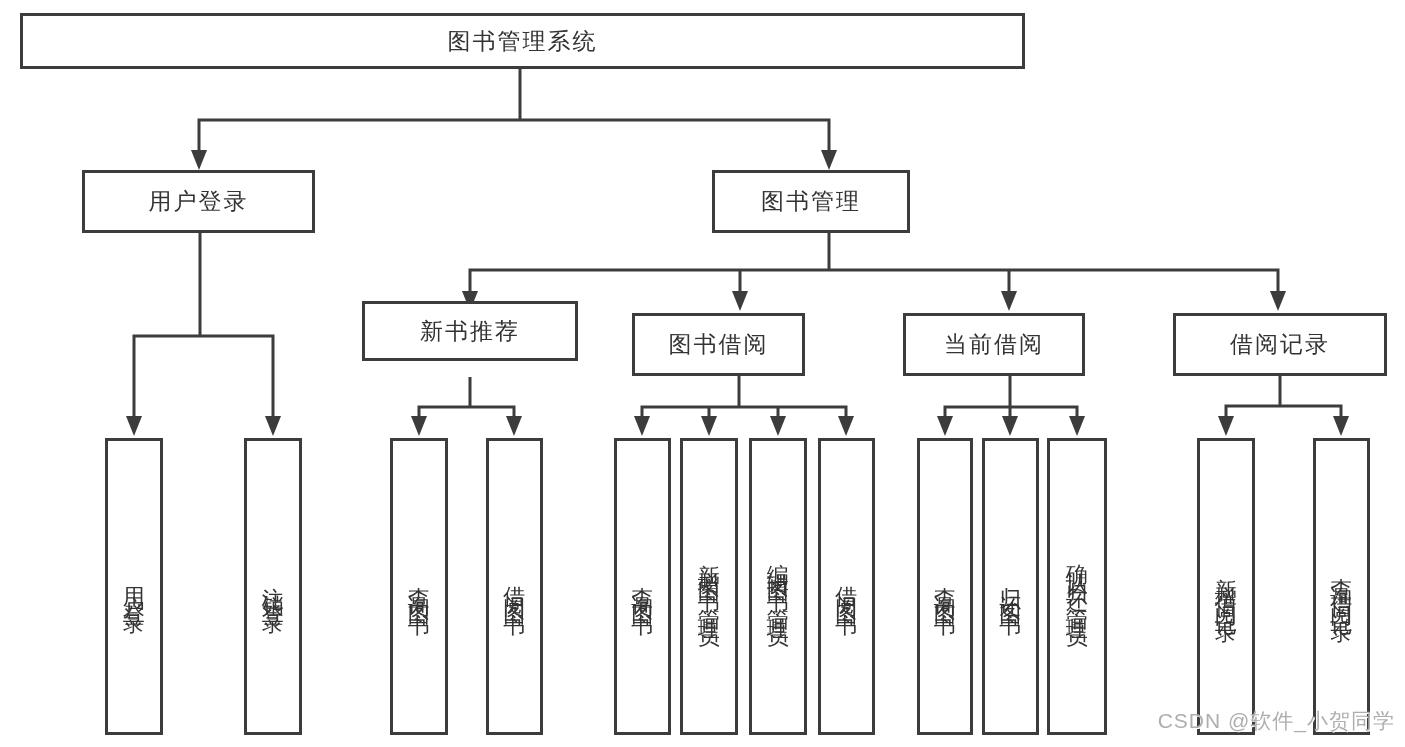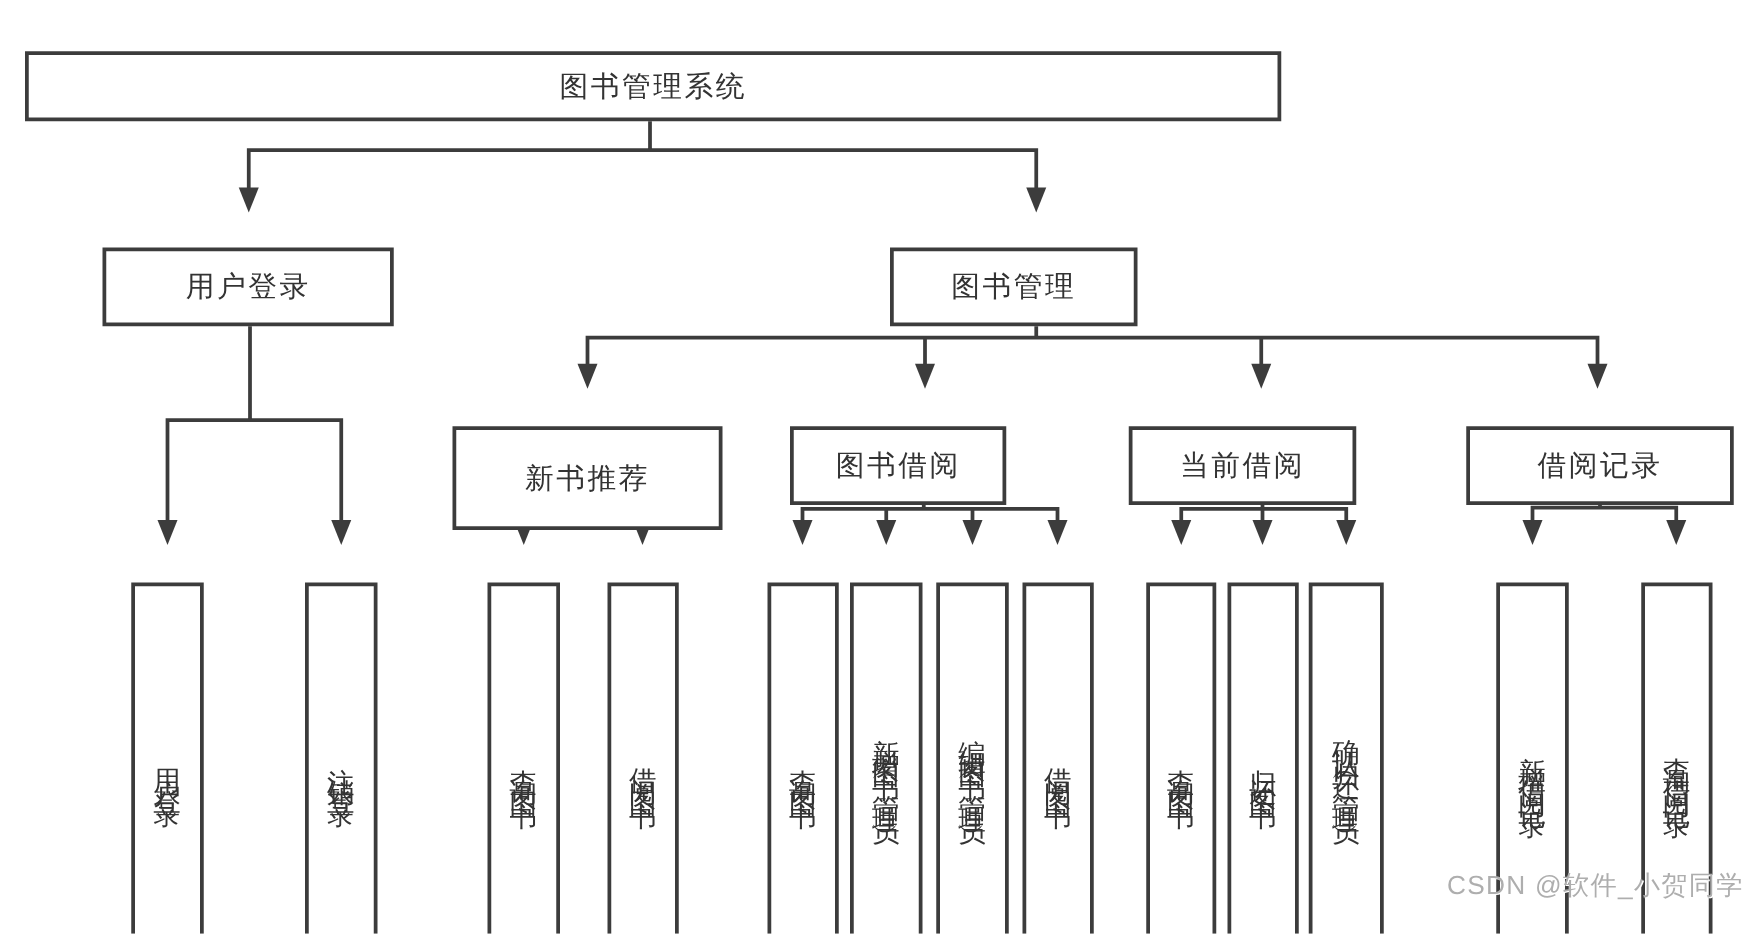--- a/index.html
+++ b/index.html
@@ -10,33 +10,33 @@
     font-family:"Liberation Sans", sans-serif;
     color:#333333;
     overflow:hidden;
   }
   .connectors{position:absolute;left:0;top:0;width:1405px;height:747px;pointer-events:none;}
   .node{
     position:absolute;
     box-sizing:border-box;
     border:3px solid #3c3c3c;
     background:#ffffff;
-    display:flex;align-items:center;justify-content:center;margin-top:28px;
+    display:flex;align-items:center;justify-content:center;
   }
   .hnode{font-size:23px;letter-spacing:2px;white-space:nowrap;}
   .leaf span{
     writing-mode:vertical-rl;
     text-orientation:mixed;
     font-size:22px;
     letter-spacing:9px;
     line-height:1.15;
   }
   .watermark{
     position:absolute;
-    right:10px;bottom:25px;
+    right:10px;bottom:12px;
     font-size:21px;
     letter-spacing:1px;
     color:#aeaeae;
     text-shadow:1px 1px 0 #ffffff;
     z-index:5;
     white-space:nowrap;
     margin-left:40px;
   }
 </style>
 </head>
@@ -75,21 +75,21 @@
       <polygon points="1218,416 1234,416 1226,436"></polygon>
       <polygon points="1333,416 1349,416 1341,436"></polygon>
     </g>
   </svg>
 
   <div class="node hnode" style="left:20px;top:13px;width:1005px;height:56px">图书管理系统</div>
 
   <div class="node hnode" style="left:82px;top:170px;width:233px;height:63px">用户登录</div>
   <div class="node hnode" style="left:712px;top:170px;width:198px;height:63px">图书管理</div>
 
-  <div class="node hnode" style="left:362px;top:313px;width:216px;height:83px">新书推荐</div>
+  <div class="node hnode" style="left:362px;top:301px;width:216px;height:60px">新书推荐</div>
   <div class="node hnode" style="left:632px;top:313px;width:173px;height:63px">图书借阅</div>
   <div class="node hnode" style="left:903px;top:313px;width:182px;height:63px">当前借阅</div>
   <div class="node hnode" style="left:1173px;top:313px;width:214px;height:63px">借阅记录</div>
 
   <div class="node leaf" style="left:105px;top:438px;width:58px;height:297px">
     <span>用户登录</span>
   </div>
   <div class="node leaf" style="left:244px;top:438px;width:58px;height:297px">
     <span>注销登录</span>
   </div>

